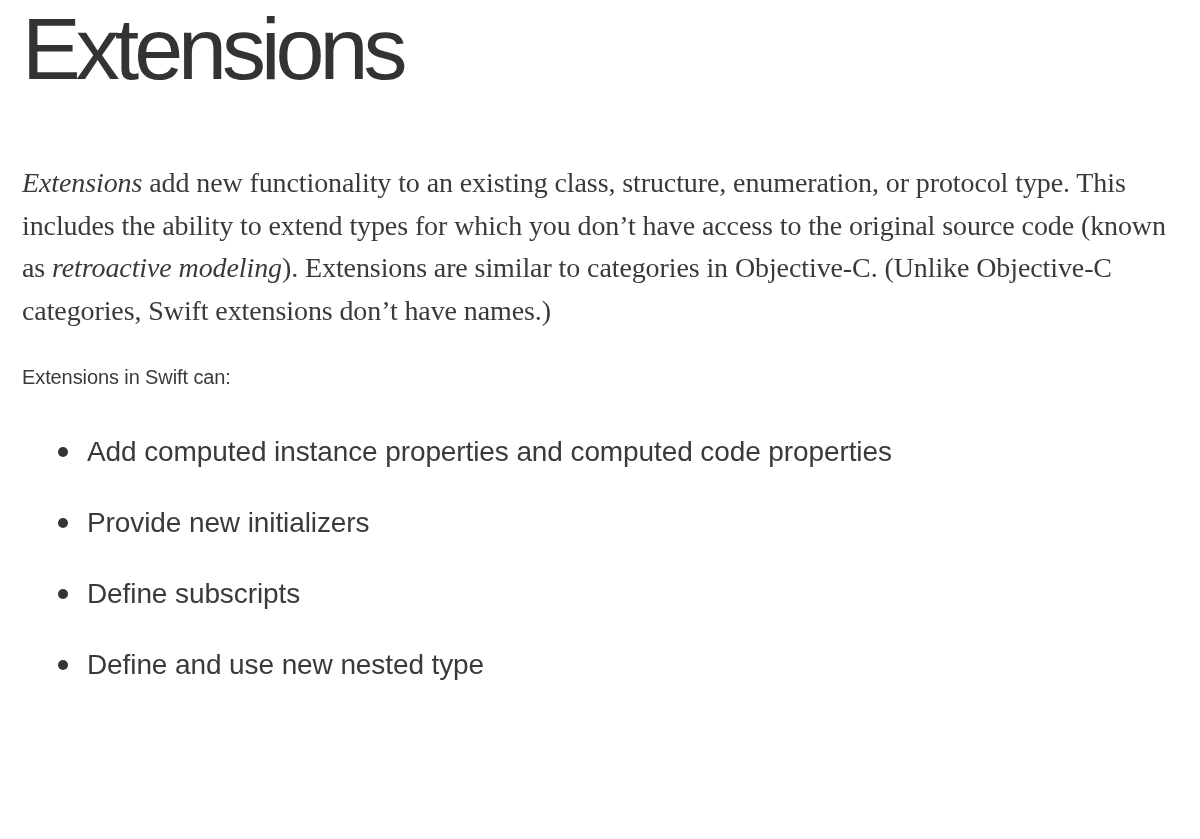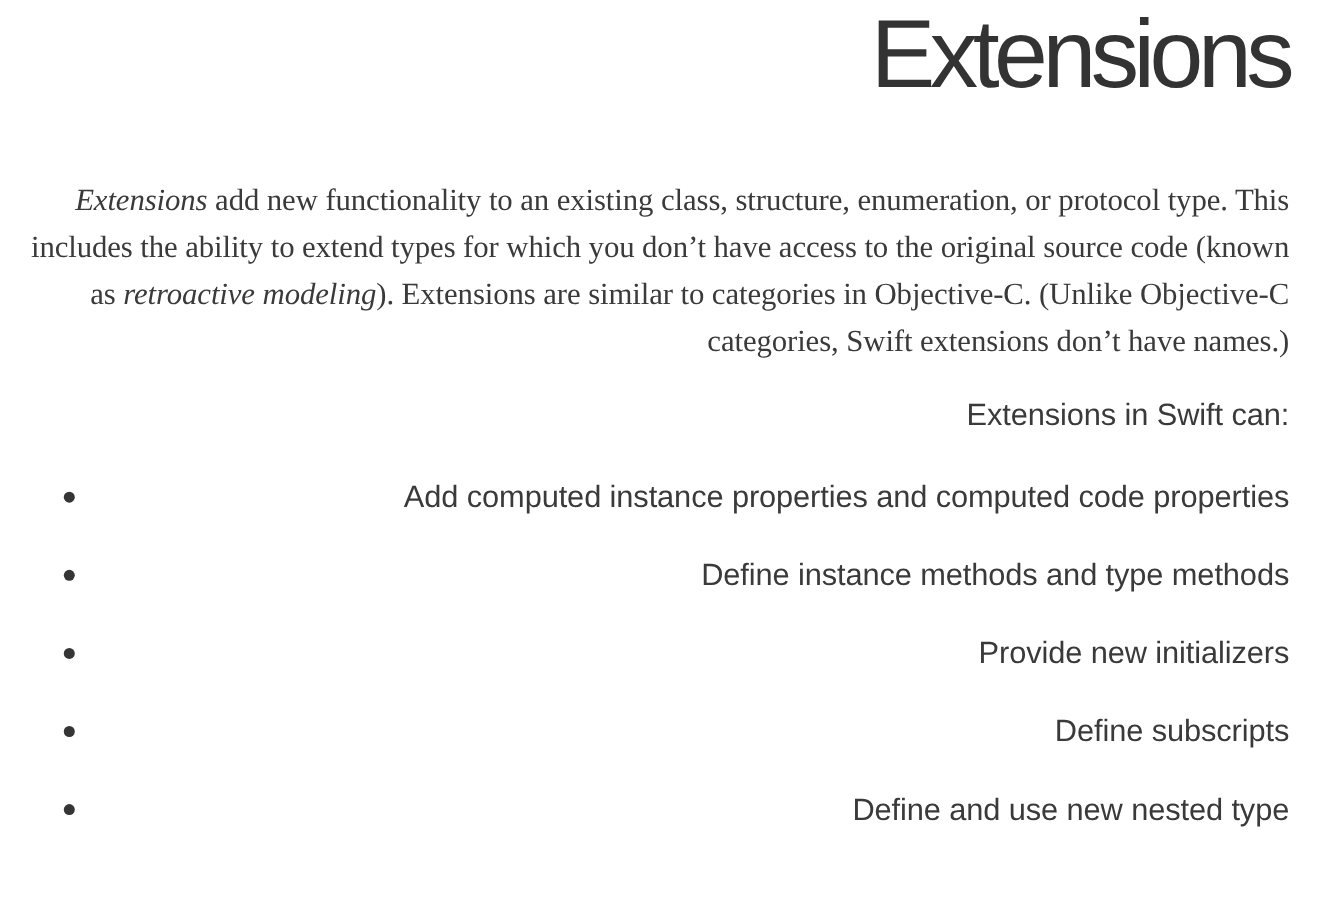--- a/index.html
+++ b/index.html
@@ -12,21 +12,20 @@
     overflow: hidden;
   }
   body {
     font-family: "Liberation Sans", "DejaVu Sans", sans-serif;
     color: #3a3a3a;
     -webkit-font-smoothing: antialiased;
   }
   .article {
     padding: 5px 28px 0 22px;
     width: 1200px;
-    text-align: right;
   }
   h1.page-title {
     margin: 0;
     font-size: 88px;
     line-height: 88px;
     font-weight: 400;
     letter-spacing: -5px;
     color: #333333;
   }
   p.intro {
@@ -35,21 +34,21 @@
     line-height: 42.5px;
     letter-spacing: -0.1px;
     color: #3a3a3a;
     font-family: Liberation Serif, serif;
   }
   p.intro em {
     font-style: italic;
   }
   p.lead-in {
     margin: 24px 0 0 0;
-    font-size: 28px;
+    font-size: 20px;
     line-height: 42.5px;
     letter-spacing: -0.1px;
     color: #3a3a3a;
   }
   ul.capabilities {
     list-style: none;
     margin: 32px 0 0 0;
     padding: 0;
   }
   ul.capabilities li {
@@ -78,18 +77,17 @@
 
 <main class="article">
   <h1 class="page-title">Extensions</h1>
 
   <p class="intro"><em>Extensions</em><span> add new functionality to an existing class, structure, enumeration, or protocol type. This includes the ability to extend types for which you don’t have access to the original source code (known as </span><em>retroactive modeling</em><span>). Extensions are similar to categories in Objective-C. (Unlike Objective-C categories, Swift extensions don’t have names.)</span></p>
 
   <p class="lead-in">Extensions in Swift can:</p>
 
   <ul class="capabilities">
     <li><span class="dot"></span><span>Add computed instance properties and computed code properties</span></li>
-    <li><span class="dot"></span><span>Define instance methods and type methods</span></li>
     <li><span class="dot"></span><span>Provide new initializers</span></li>
     <li><span class="dot"></span><span>Define subscripts</span></li>
     <li><span class="dot"></span><span>Define and use new nested type</span></li>
   </ul>
 </main>
 
 </body></html>

